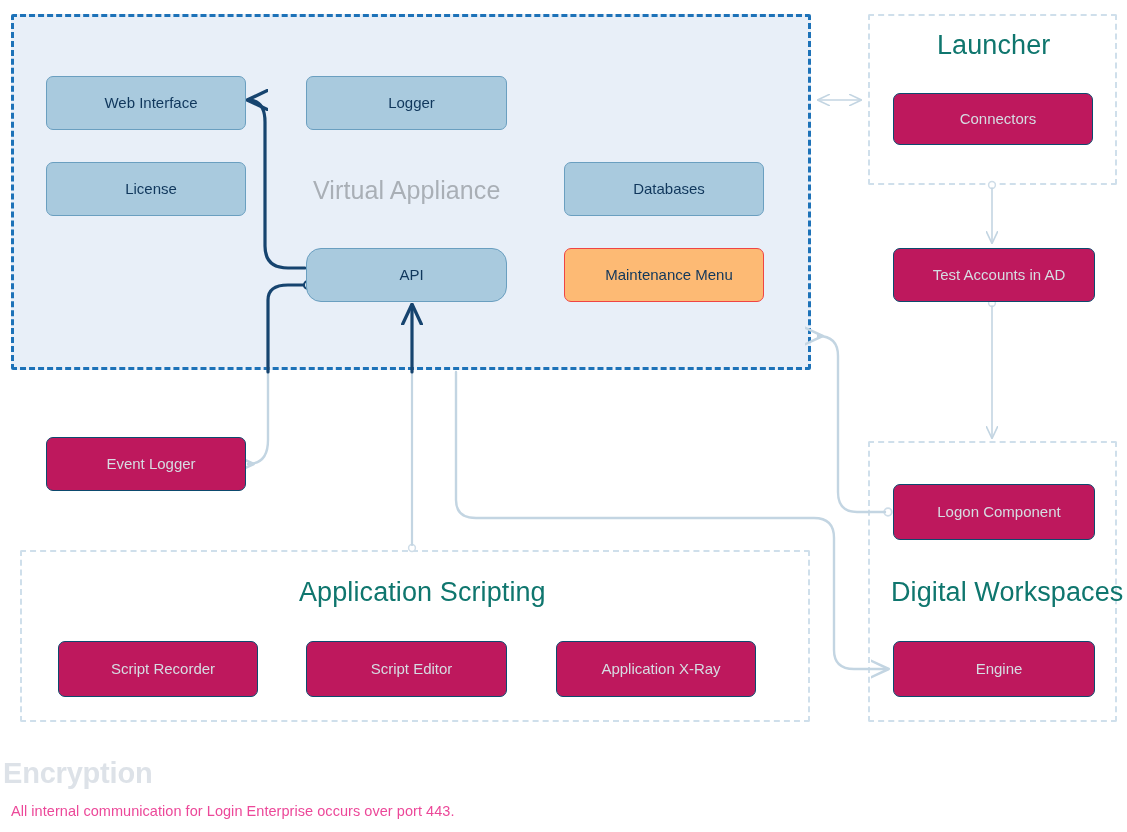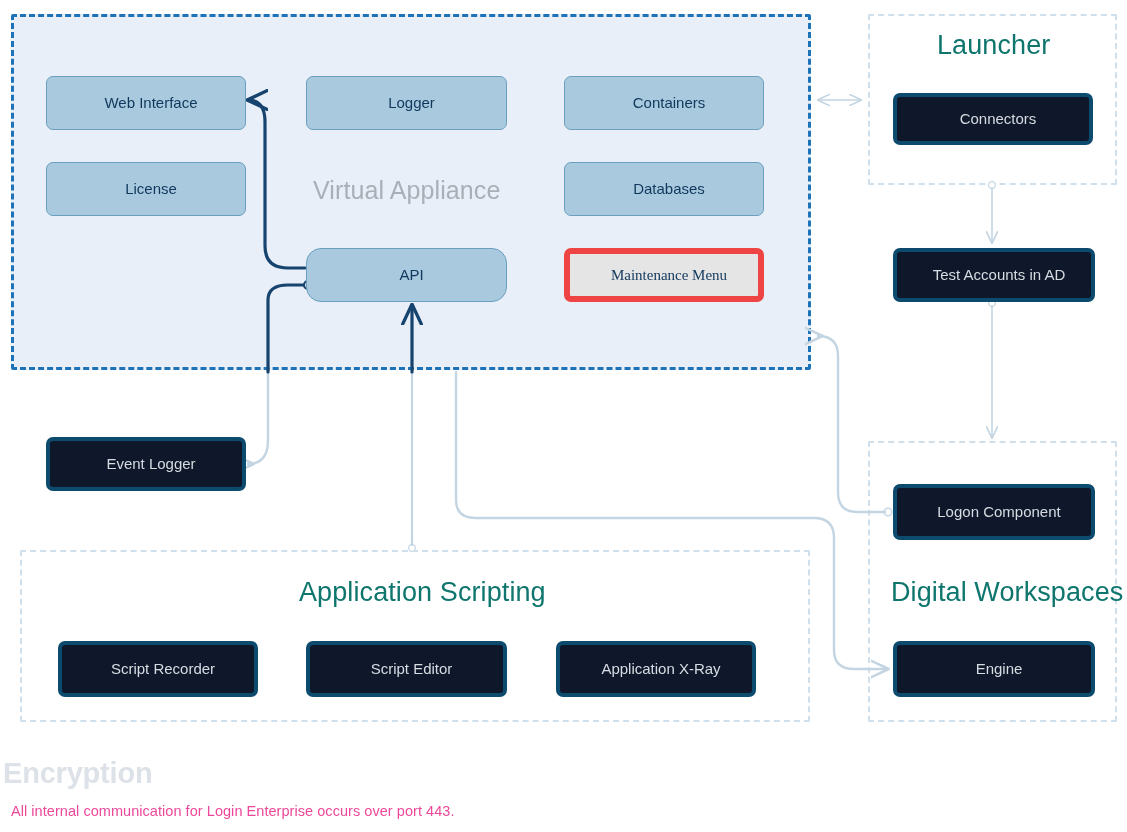--- a/index.html
+++ b/index.html
@@ -47,28 +47,27 @@
     line-height:1.2;
     z-index:8;
     padding-left:10px;
   }
   .node-solid{
     background:#a9cade;
     border:1px solid #6a9fc0;
     color:#10375c;
   }
   .node-outline{
-    background:#e5e5e5;
-    border:6px solid #ef4444;
+    background:#fdba74;
+    border:1px solid #ef4444;
     color:#10375c;
-    font-family:Liberation Serif, serif;
   }
   .node-ghost{
-    background:#0f172a;
-    border:4px solid #0c4a6e;
+    background:#be185d;
+    border:1px solid #0c4a6e;
     color:#d6dce2;
   }
   .footer-title{
     position:absolute;left:3px;top:757px;
     font-size:29px;font-weight:700;color:#dde2e8;letter-spacing:-.2px;
     white-space:nowrap;
   }
   .footer-sub{
     position:absolute;left:11px;top:803px;
     font-size:14.5px;font-weight:400;color:#ec4899;letter-spacing:.05px;
@@ -154,21 +153,20 @@
   <div class="panel-title title-faint" style="left:891px;top:577px;font-size:27px;">Digital Workspaces</div>
 
   <div class="node node-solid" style="left:46px;top:76px;width:200px;height:54px;">Web Interface</div>
 
   <div class="node node-solid" style="left:46px;top:162px;width:200px;height:54px;">License</div>
 
   <div class="node node-solid" style="left:306px;top:76px;width:201px;height:54px;">Logger</div>
 
   <div class="node node-solid" style="left:306px;top:248px;width:201px;height:54px;border-radius:15px;">API</div>
 
-  <div class="node node-solid" style="left:564px;top:76px;width:200px;height:54px;">Containers</div>
 
   <div class="node node-solid" style="left:564px;top:162px;width:200px;height:54px;">Databases</div>
 
   <div class="node node-outline" style="left:564px;top:248px;width:200px;height:54px;">Maintenance Menu</div>
 
   <div class="node node-ghost" style="left:893px;top:93px;width:200px;height:52px;">Connectors</div>
 
   <div class="node node-ghost" style="left:46px;top:437px;width:200px;height:54px;">Event Logger</div>
 
   <div class="node node-ghost" style="left:893px;top:248px;width:202px;height:54px;">Test Accounts in AD</div>

